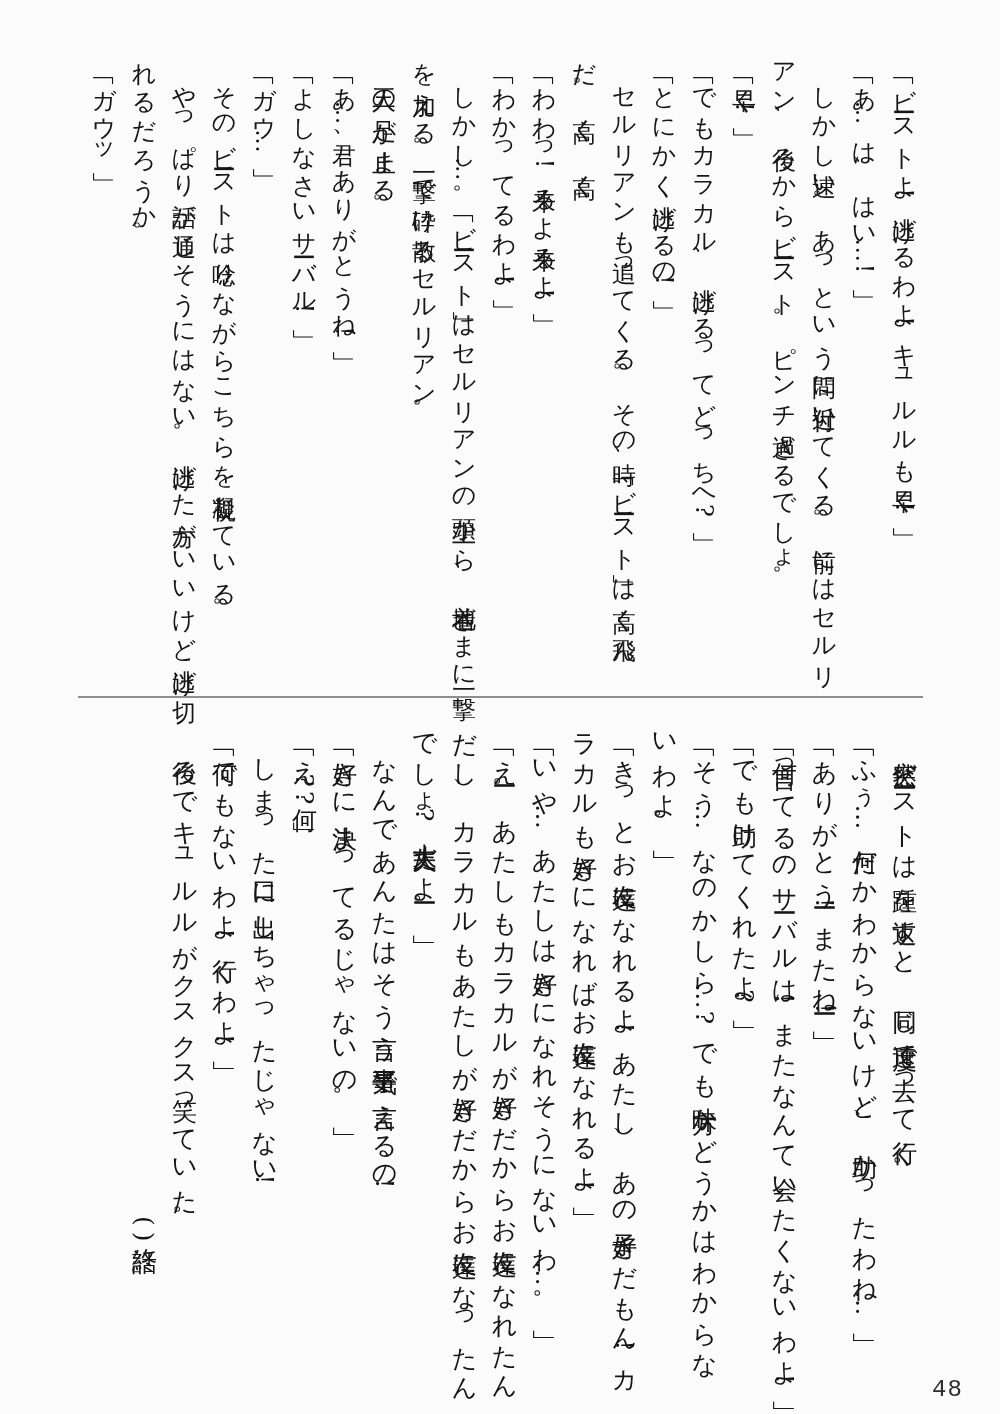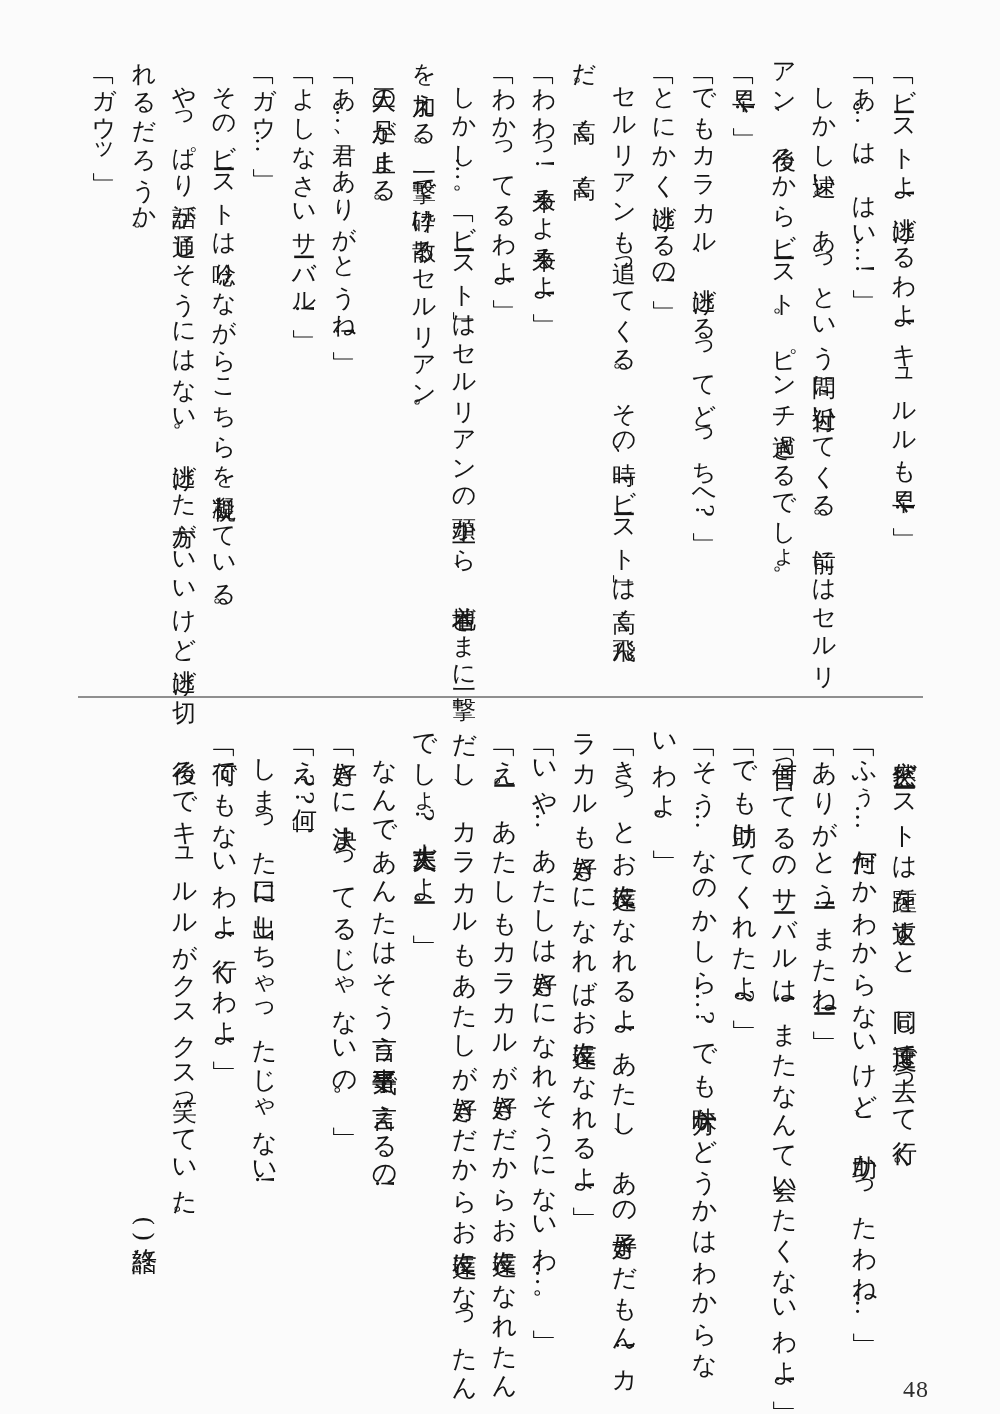--- a/index.html
+++ b/index.html
@@ -54,24 +54,24 @@
     position: absolute;
     top: 696px;
     left: 78px;
     width: 845px;
     height: 2px;
     background: #8f8f8f;
   }
   .page-number {
     position: absolute;
     top: 1376px;
-    left: 903px;
+    left: 932px;
     font-size: 24px;
     color: #2e2e2e;
-    font-family: Liberation Serif, serif;
+    font-family: Liberation Mono, monospace;
     letter-spacing: 1px;
   }
 </style>
 </head>
 <body>
 
 <div class="page">
 
   <div id="top-text" class="text-block">
       <p>「ビーストよ!逃げるわよ!キュルルも早く!」</p>

